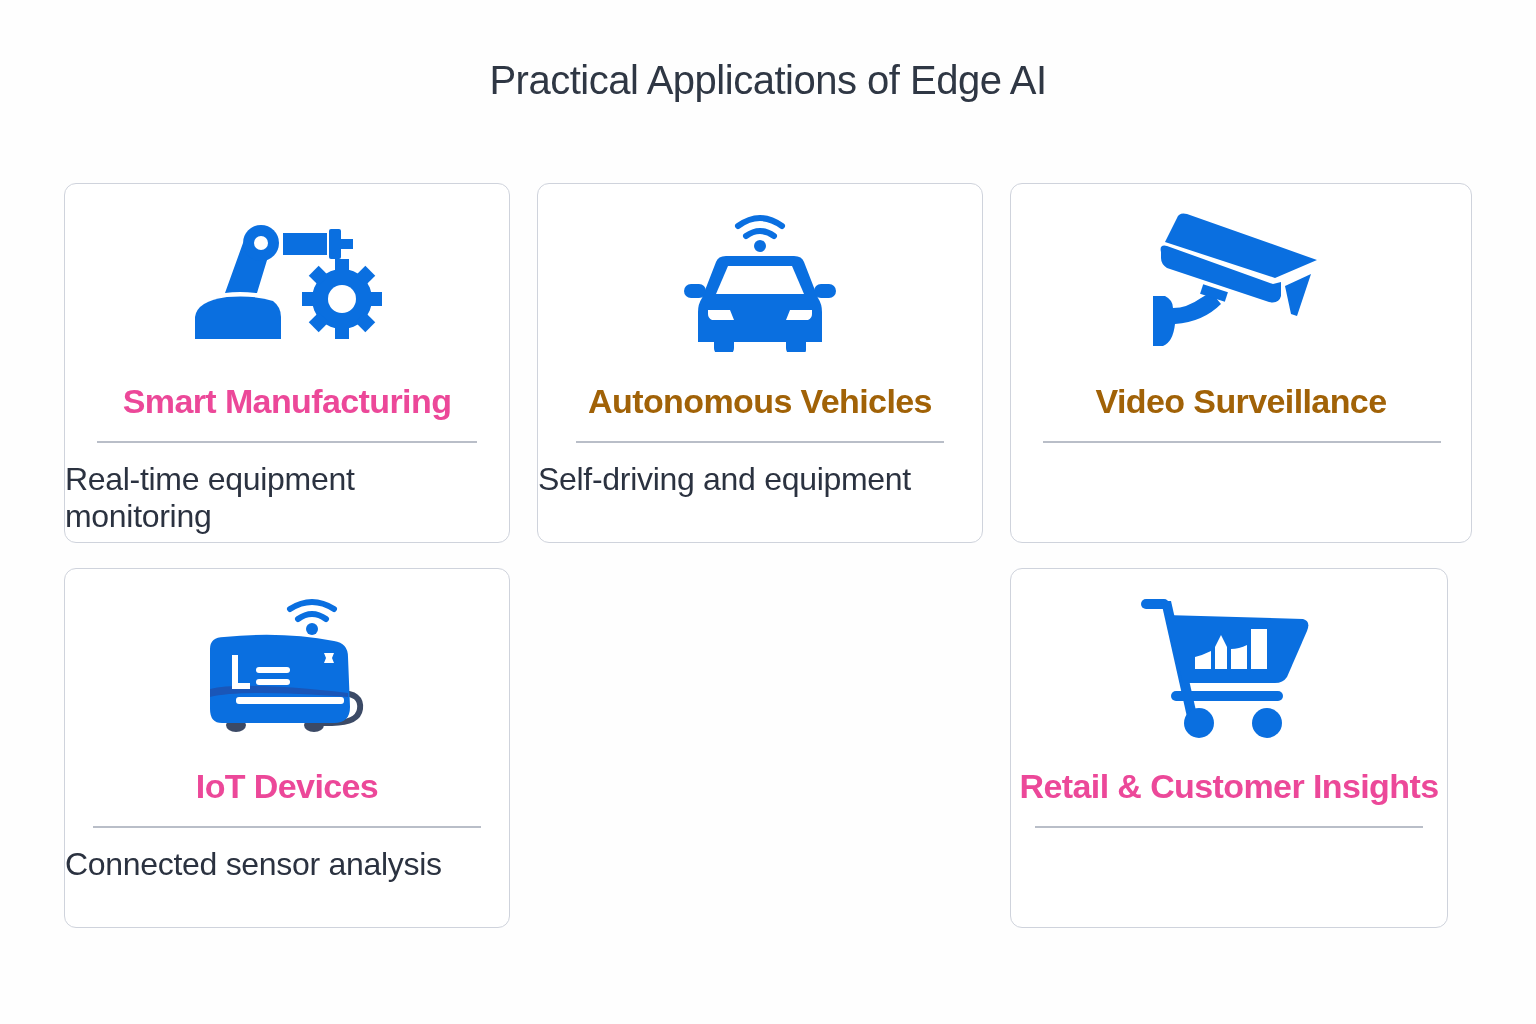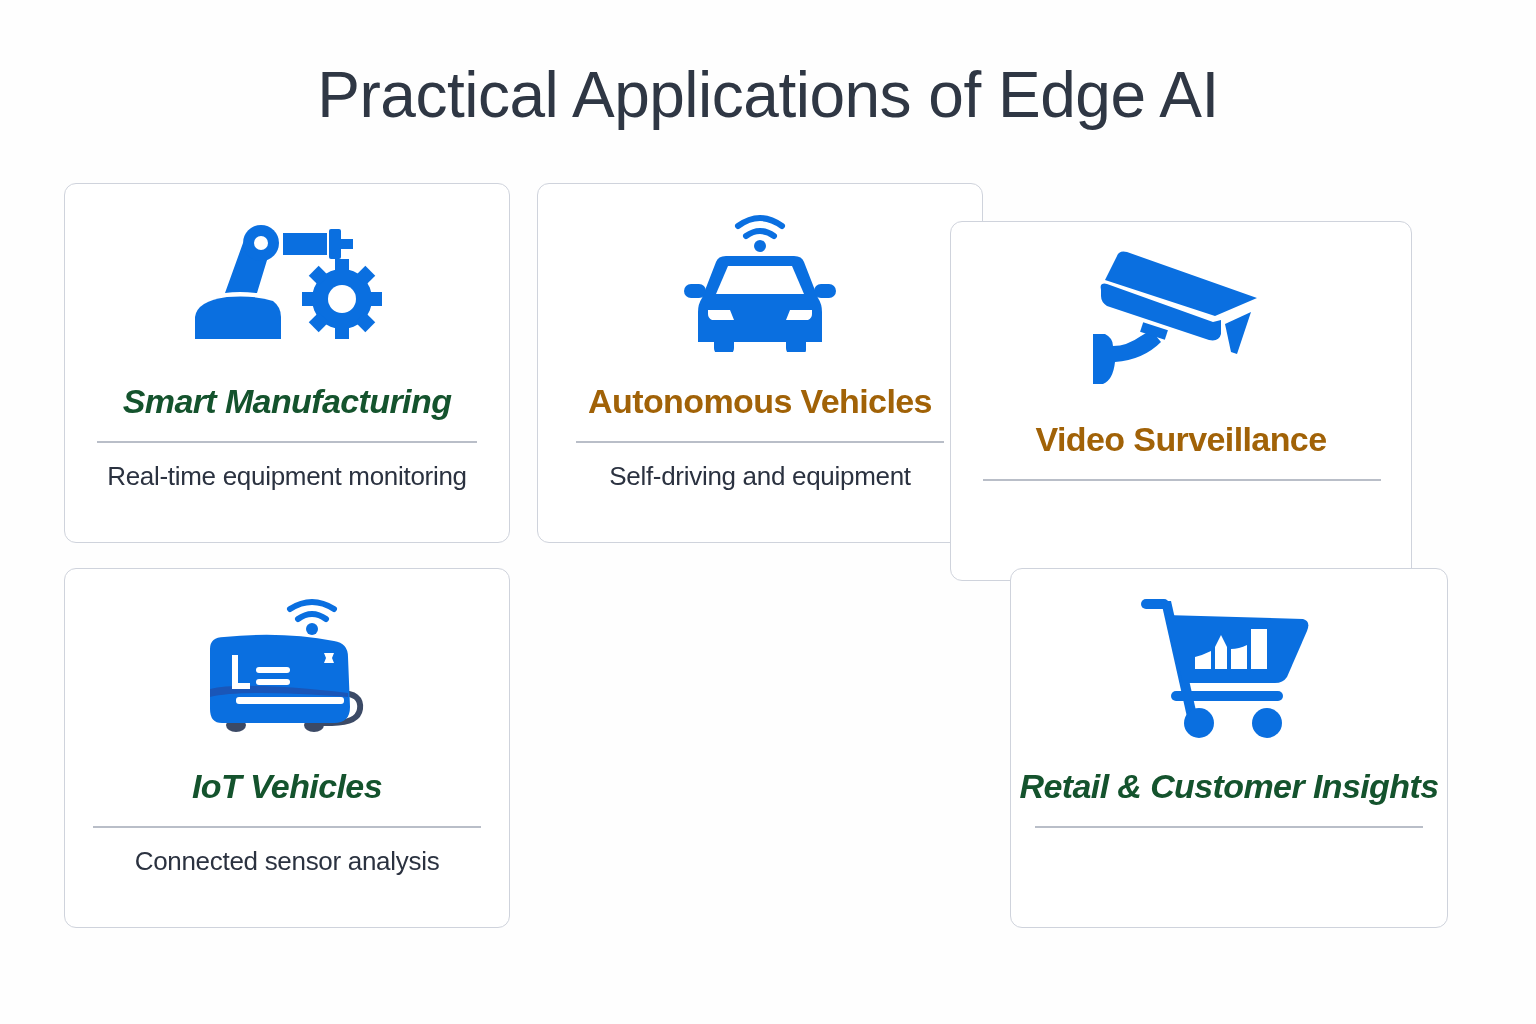--- a/index.html
+++ b/index.html
@@ -6,21 +6,21 @@
   html, body {
     width: 1536px; height: 1024px;
     background: #fefefe;
     font-family: "Liberation Sans", "DejaVu Sans", sans-serif;
     overflow: hidden;
   }
   .page { position: relative; width: 1536px; height: 1024px; }
   .title {
     position: absolute; left: 0; right: 0; top: 58px;
     text-align: center;
-    font-size: 64px; font-weight: 400;
+    font-size: 40px; font-weight: 400;
     color: #2f3744;
     letter-spacing: -0.5px;
   }
   .card {
     position: absolute;
     background: #ffffff;
     border: 1.5px solid #cfd3dc;
     border-radius: 12px;
   }
   .card .icon {
@@ -28,30 +28,30 @@
     height: 140px;
     display: flex; justify-content: center; align-items: center;
   }
   .card .icon svg { display: block; }
   .card .card-title {
     position: absolute; left: 0; right: 0; top: 198px;
     text-align: center;
     font-size: 34px; font-weight: 700;
     letter-spacing: -0.6px;
   }
-  .card .card-title.blue { color: #14532d; font-style: italic; }
+  .card .card-title.blue { color: #ec4899; }
   .card .card-title.dark { color: #a16207; }
   .card .divider {
     position: absolute; top: 257px; height: 2px;
     background: #b9bec8;
   }
   .card .card-desc {
     position: absolute; left: 0; right: 0; top: 277px;
-    text-align: center;
-    font-size: 26px; color: #2b3240;
+    text-align: left;
+    font-size: 32px; color: #2b3240;
     letter-spacing: -0.3px;
   }
 </style>
 </head>
 <body>
 
 <div class="page">
 
   <h1 class="title">Practical Applications of Edge AI</h1>
 
@@ -112,21 +112,21 @@
         <path d="M48 54 L112 54 L124 82 L36 82 Z" fill="#fff"></path>
         <path d="M28 98 L50 98 L54 108 L32 108 Q28 106 28 102 Z" fill="#fff"></path>
         <path d="M132 98 L110 98 L106 108 L128 108 Q132 106 132 102 Z" fill="#fff"></path>
       </svg>
     </div>
     <div class="card-title dark">Autonomous Vehicles</div>
     <div class="divider" style="left:38px; right:38px;"></div>
     <div class="card-desc">Self-driving and equipment</div>
   </div>
 
-  <div class="card" style="left:950px; top:183px; width:462px; height:360px;margin-top:38px;">
+  <div class="card" style="left:1010px; top:183px; width:462px; height:360px;">
     <div class="icon">
       <svg width="180" height="140" viewBox="0 0 180 140">
         <g fill="#0a6fe0">
 
           <path d="M26 6 Q28 0 36 2 L166 48 L124 66 L14 30 Z"></path>
 
           <path d="M10 40 Q8 32 16 34 L122 72 L130 70 L130 84 Q128 92 118 90 L16 56 Q10 52 10 46 Z"></path>
 
           <path d="M134 74 L160 62 L146 104 L140 102 Z"></path>
 
@@ -157,21 +157,21 @@
         <path d="M8 92 Q40 84 146 96 L146 100 Q40 92 8 100 Z" fill="#1a56b8"></path>
 
         <rect x="30" y="58" width="6" height="34" fill="#fff"></rect>
         <rect x="30" y="86" width="18" height="6" fill="#fff"></rect>
         <rect x="54" y="70" width="34" height="6" rx="3" fill="#fff"></rect>
         <rect x="54" y="82" width="34" height="6" rx="3" fill="#fff"></rect>
         <rect x="34" y="100" width="108" height="7" rx="3" fill="#fff"></rect>
         <path d="M122 56 L132 56 L130 61 L132 66 L122 66 L124 61 Z" fill="#fff"></path>
       </svg>
     </div>
-    <div class="card-title blue">IoT Vehicles</div>
+    <div class="card-title blue">IoT Devices</div>
     <div class="divider" style="left:28px; right:28px;"></div>
     <div class="card-desc">Connected sensor analysis</div>
   </div>
 
 
   <div class="card" style="left:1010px; top:568px; width:438px; height:360px;">
     <div class="icon">
       <svg width="180" height="145" viewBox="0 0 180 145">
         <g fill="#0a6fe0">
           <rect x="2" y="4" width="28" height="10" rx="5"></rect>

